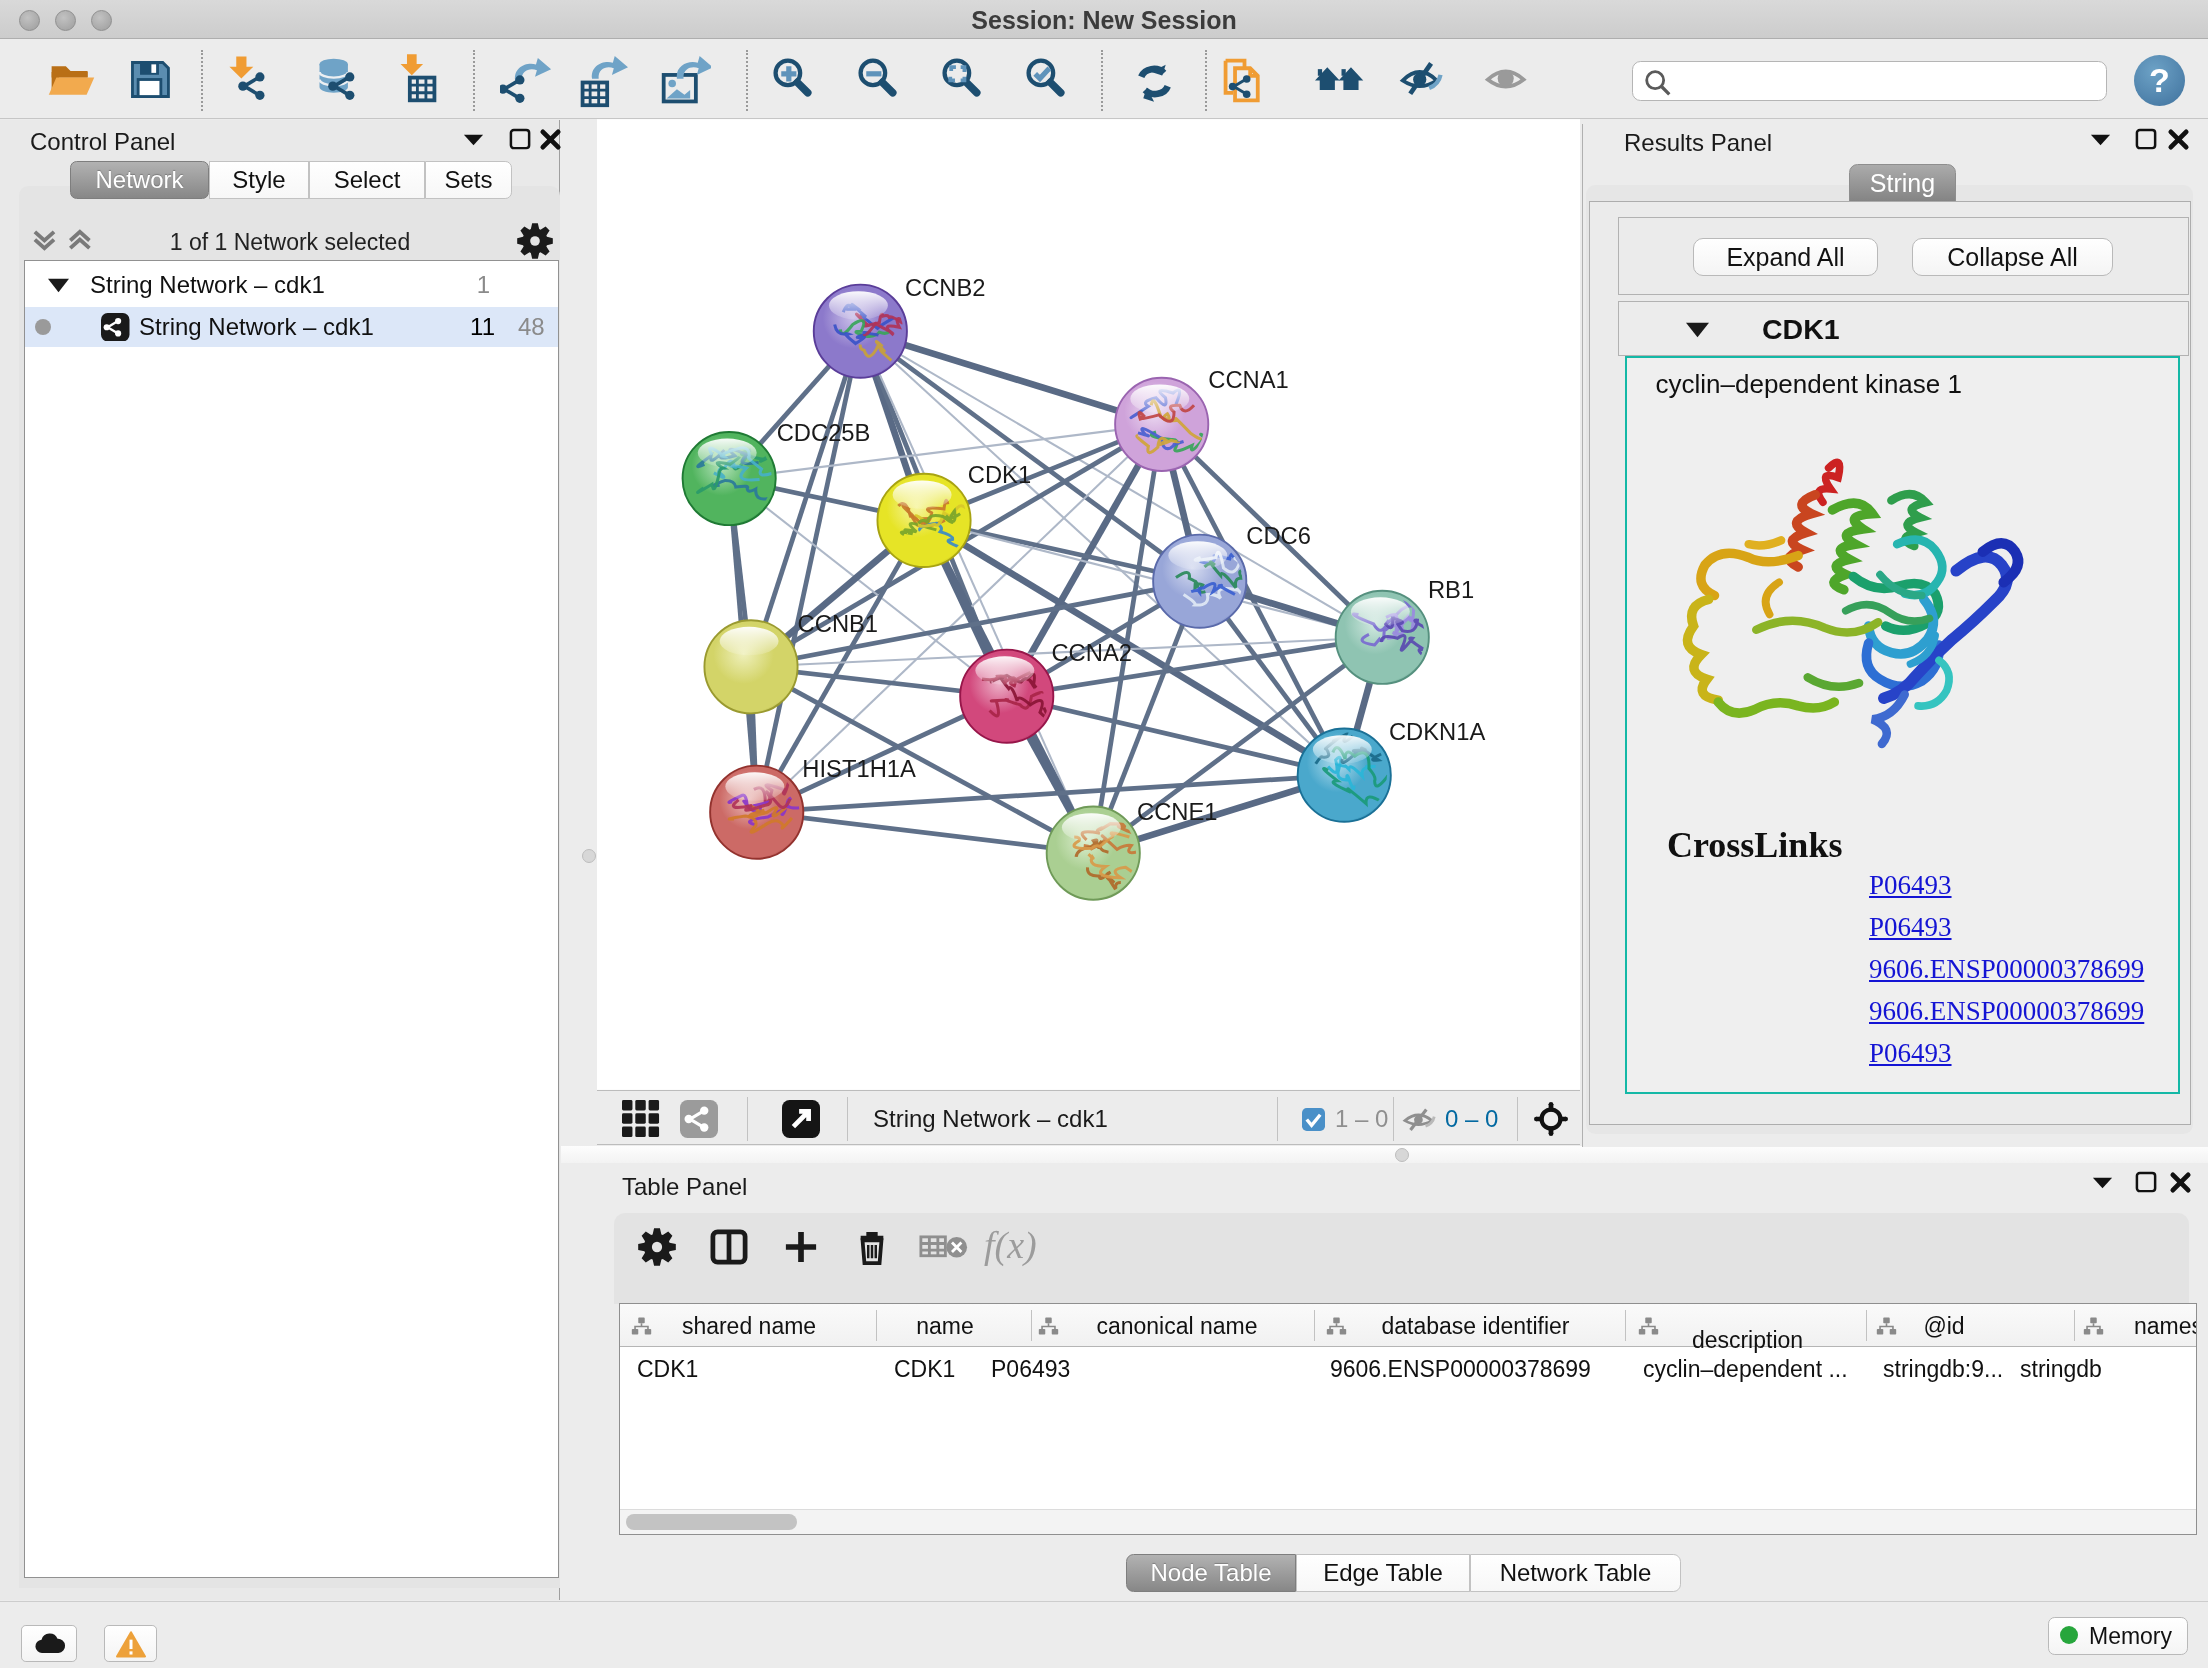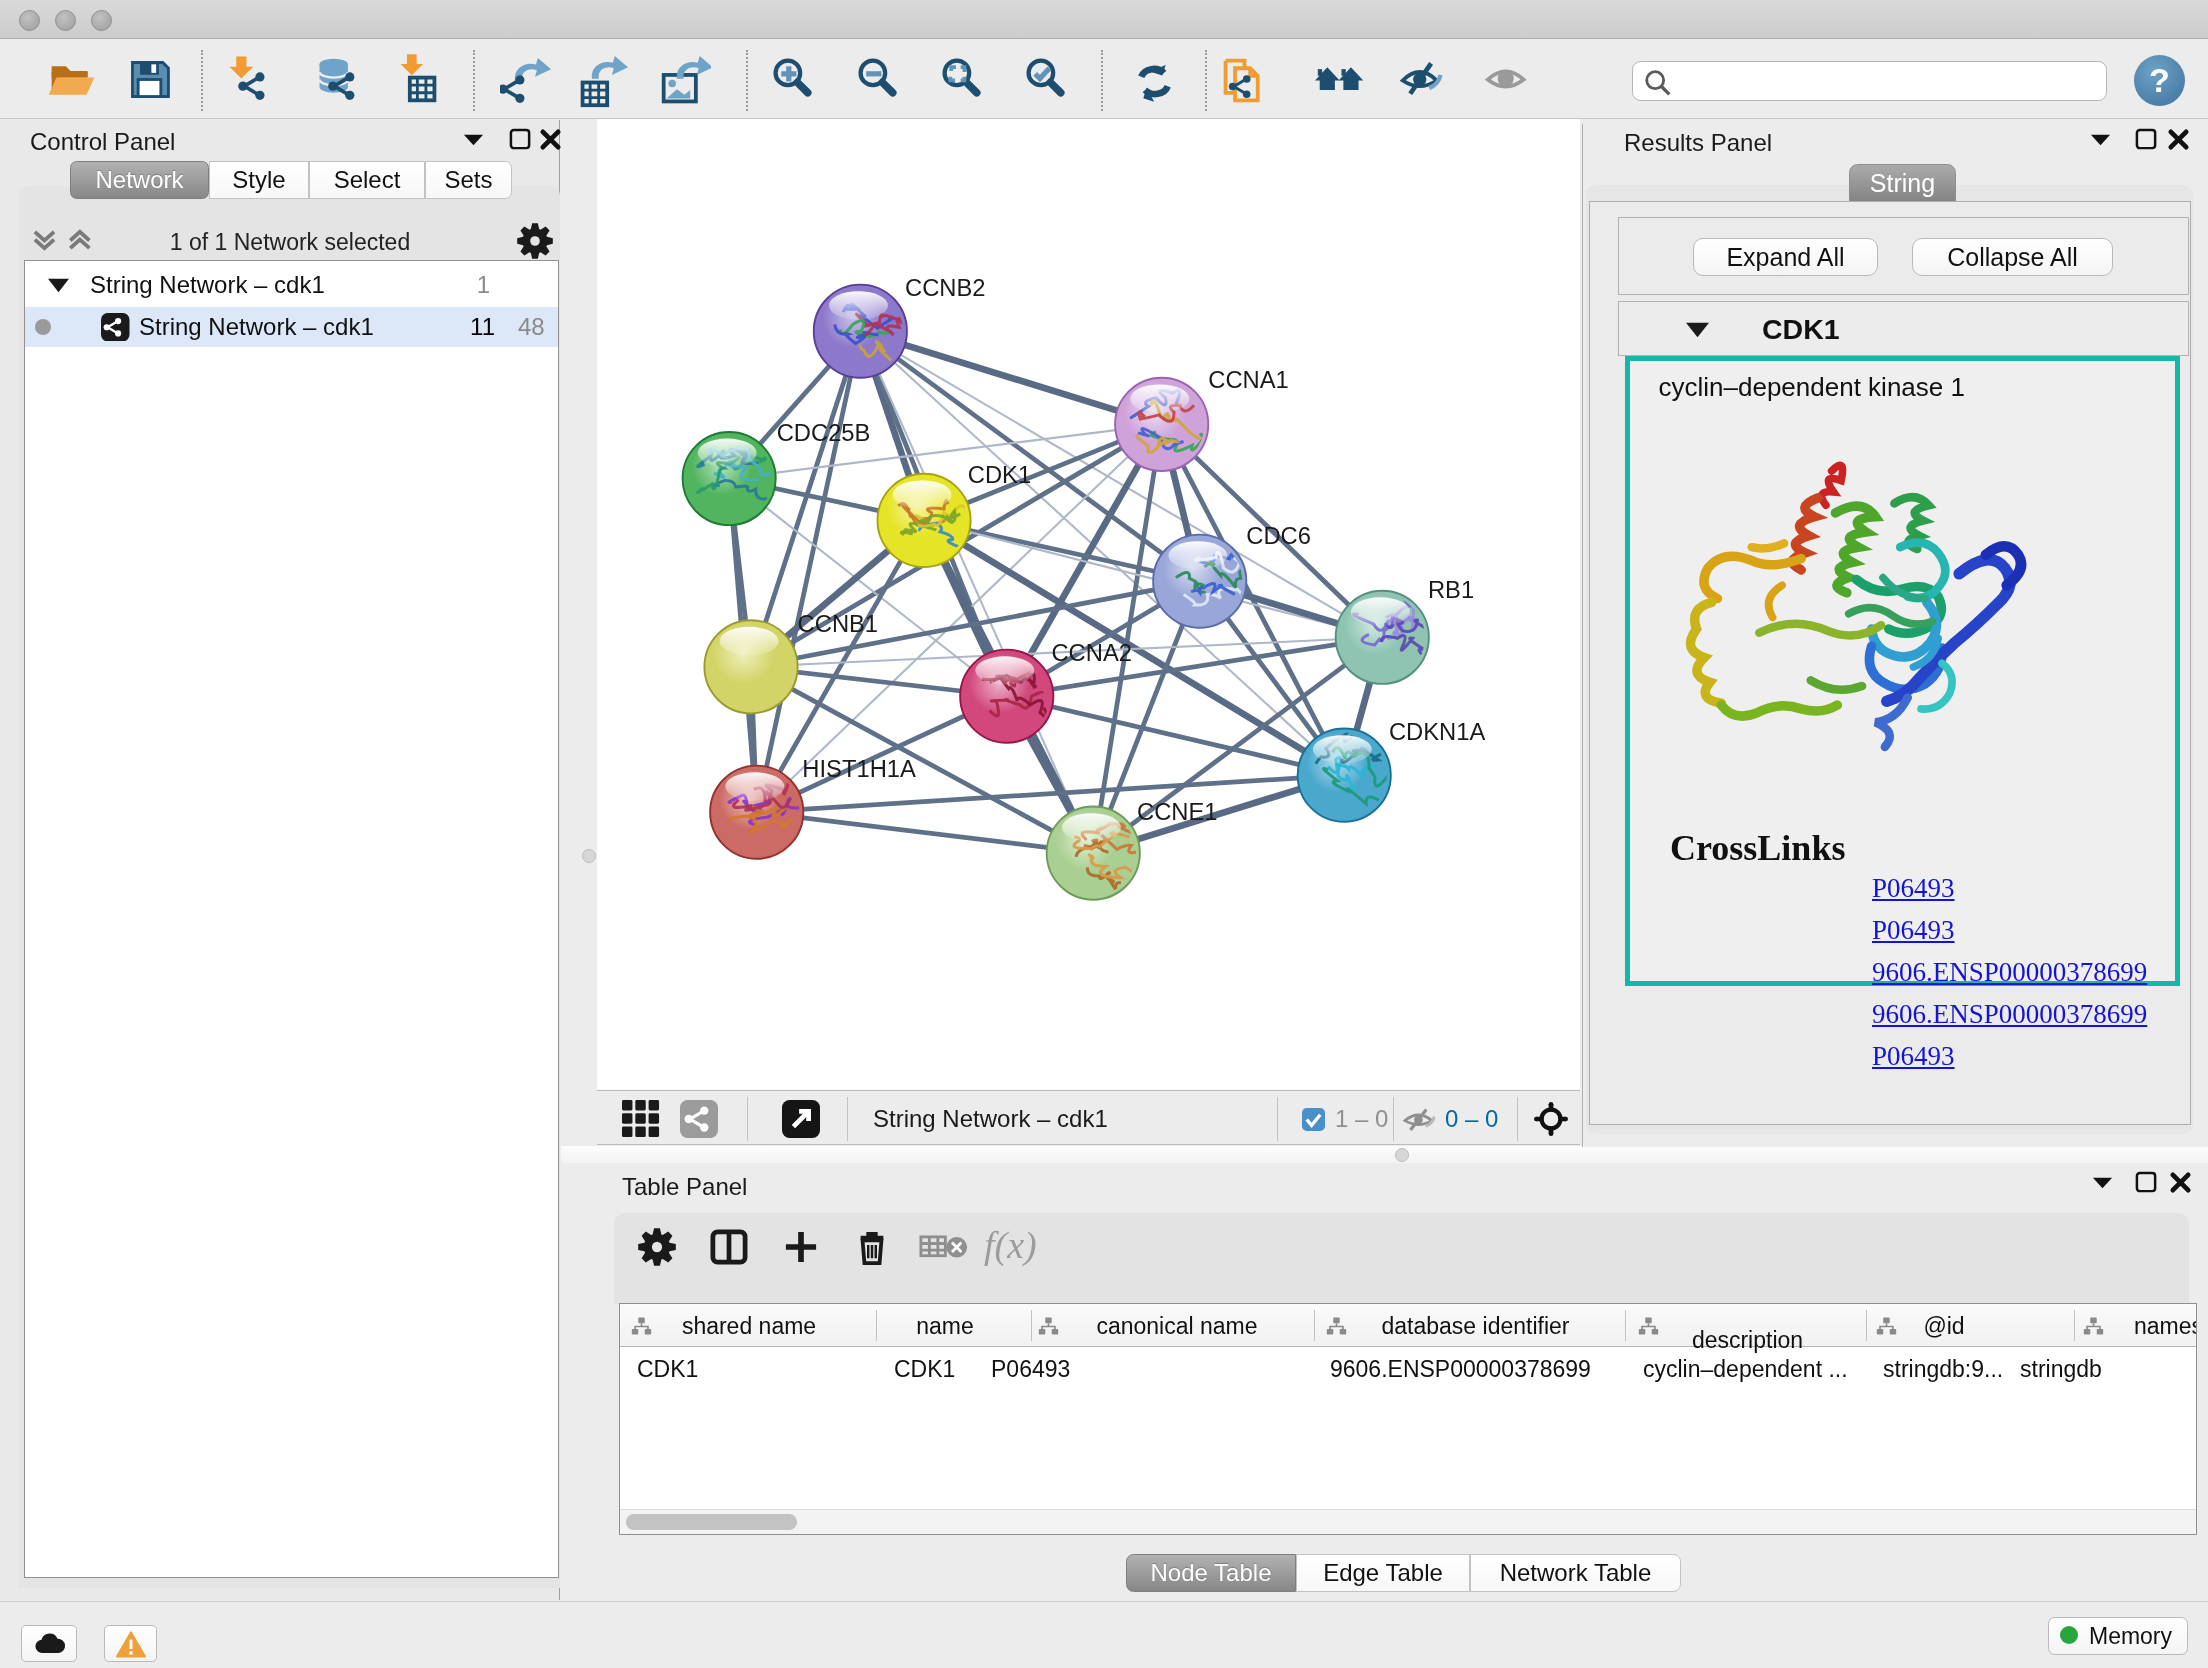--- a/index.html
+++ b/index.html
@@ -9,20 +9,21 @@
 .tabsel { background:linear-gradient(#b2b2b2,#878787); color:#fff; border-color:#7e7e7e; text-shadow:0 -1px 1px rgba(0,0,0,0.25); }
 .btn { position:absolute; background:linear-gradient(#ffffff,#f4f4f4); border:1.4px solid #b9b9b9; border-radius:10px; color:#111; text-align:center; }
 a.lk { color:#1414d4; text-decoration:underline; }
 </style></head><body>
 <div id="root">
 
 <div class="abs" style="left:0;top:0;width:2208px;height:39px;background:linear-gradient(#d9d9d9,#cccccc);border-bottom:1.4px solid #aeaeae">
   <div class="abs" style="left:19px;top:9.5px;width:21px;height:21px;border-radius:50%;background:radial-gradient(circle at 40% 35%,#c2c2c2,#9d9d9d);border:1px solid #8f8f8f"></div>
   <div class="abs" style="left:55px;top:9.5px;width:21px;height:21px;border-radius:50%;background:radial-gradient(circle at 40% 35%,#c2c2c2,#9d9d9d);border:1px solid #8f8f8f"></div>
   <div class="abs" style="left:91px;top:9.5px;width:21px;height:21px;border-radius:50%;background:radial-gradient(circle at 40% 35%,#c2c2c2,#9d9d9d);border:1px solid #8f8f8f"></div>
+  <div class="abs" style="left:0;top:5.7px;width:2208px;text-align:center;font-size:25px;font-weight:bold;color:#3c3c3c">Session: New Session</div>
 </div>
 
 <div class="abs" style="left:0;top:40px;width:2208px;height:79px;background:#ececec;border-bottom:1px solid #c6c6c6"></div>
 <div class="abs" style="left:0;top:40px;width:2208px;height:79px">
 <div style="position:relative;width:100%;height:100%">
 <div class="vsep" style="left:201px"></div>
         <div class="vsep" style="left:473px"></div>
         <div class="vsep" style="left:746px"></div>
         <div class="vsep" style="left:1101px"></div>
         <div class="vsep" style="left:1205px"></div>
@@ -597,21 +598,21 @@
 <div class="btn" style="left:1693px;top:238px;width:185px;height:38px;font-size:25px;line-height:36px">Expand All</div>
 <div class="btn" style="left:1912px;top:238px;width:201px;height:38px;font-size:25px;line-height:36px">Collapse All</div>
 
 <div class="abs" style="left:1618px;top:301px;width:571px;height:55px;background:#ececec;border:1.4px solid #b2b2b2">
   <svg style="position:absolute;left:65px;top:17px" width="27" height="23" viewBox="0 0 28 24">
         <path d="M2 4 h24 l-12 15 Z" fill="#1a1a1a"></path>
       </svg>
   <div style="position:absolute;left:143px;top:11.4px;font-size:28.5px;font-weight:bold;color:#111">CDK1</div>
 </div>
 
-<div class="abs" style="left:1625px;top:356px;width:555px;height:630px;background:#efefef;border:5px solid #14b8a6">
+<div class="abs" style="left:1625px;top:356px;width:555px;height:738px;background:#efefef;border:2px solid #14b8a6">
   <div style="position:absolute;left:28.5px;top:11.4px;font-size:26px;color:#111">cyclin–dependent kinase 1</div>
   <svg style="position:absolute;left:38px;top:91px" width="371" height="314" viewBox="0 0 390 330" fill="none" stroke-linecap="round">
     <path d="M172 20 q16 -16 10 10 q-22 -8 -8 12 q-20 -2 -8 14" stroke="#cc2222" stroke-width="8"></path>
     <path d="M158 48 q-26 10 -4 20 q-28 8 -6 20 q-26 8 -4 18 q-24 8 -4 18" stroke="#c9451f" stroke-width="10"></path>
     <path d="M140 112 q-32 12 -52 2 q-30 -12 -46 8 q-12 22 10 32" stroke="#d8a416" stroke-width="10"></path>
     <path d="M46 158 q-24 6 -16 28 q-16 22 8 30 q-18 18 6 26 q-14 18 12 22" stroke="#c9b419" stroke-width="10"></path>
     <path d="M56 266 q14 18 38 8 q22 -12 46 -4 q22 6 38 -4" stroke="#7ab520" stroke-width="10"></path>
     <path d="M176 64 q28 -16 42 4 q-32 2 -10 16 q-30 4 -8 16 q-28 4 -6 16 q-26 6 -4 16 q-24 8 -2 16" stroke="#4ea62a" stroke-width="10"></path>
     <path d="M238 54 q22 -14 36 2 q-26 6 -6 16 q-24 6 -4 16 q-22 6 -2 14" stroke="#2f9e4c" stroke-width="9"></path>
     <path d="M198 134 q22 18 48 10 q26 -8 38 8 q10 20 -10 32 q-22 12 -42 2" stroke="#1ba06c" stroke-width="10"></path>

